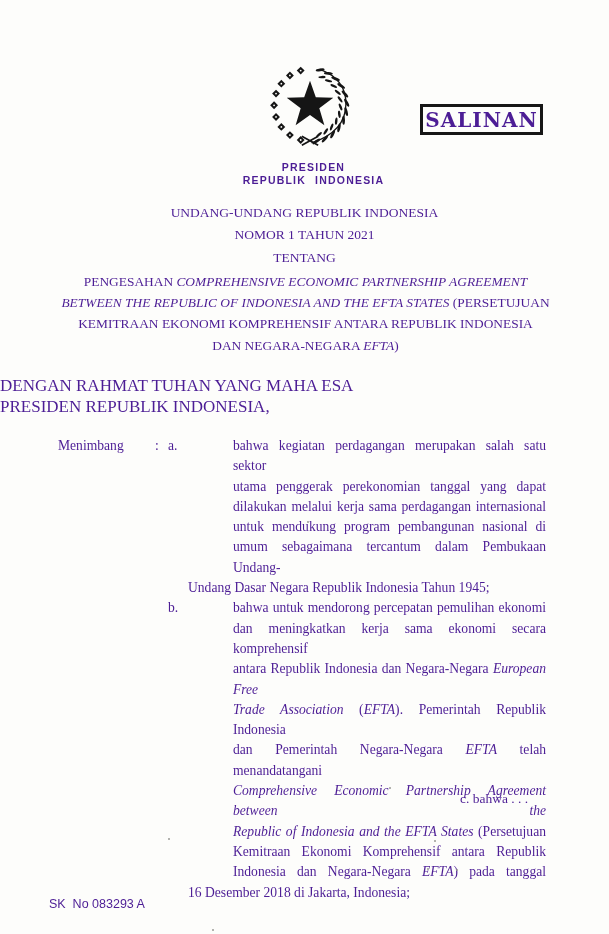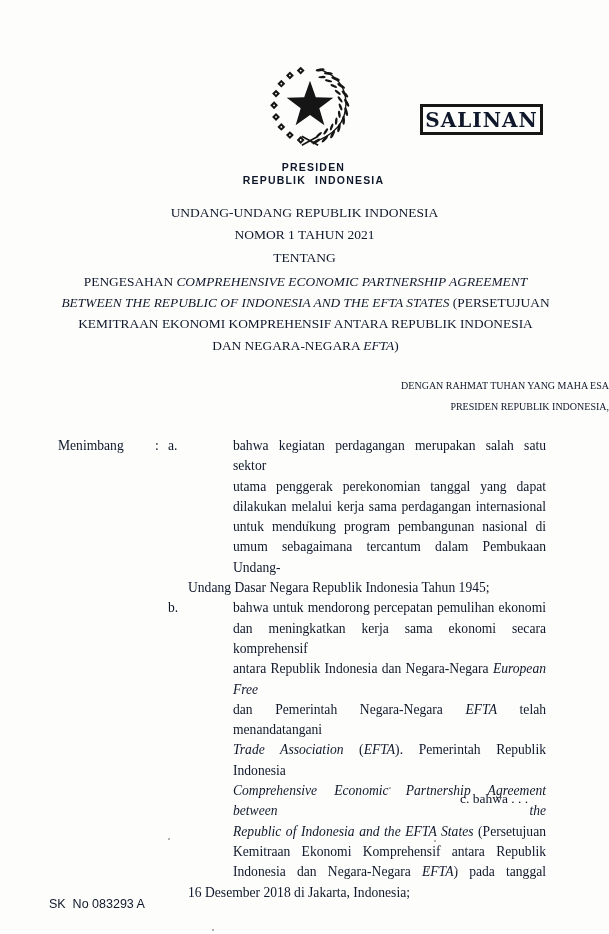--- a/index.html
+++ b/index.html
@@ -1,18 +1,18 @@
 <!DOCTYPE html>
 <html><head>
 <meta charset="utf-8">
 <style>
   html,body{margin:0;padding:0;background:#e8e8e8;}
   .page{
     position:relative;width:609px;height:934px;margin:0 auto;
-    background:#fdfdfb;color:#0f172a;overflow:hidden;
+    background:#fdfdfb;color:#4c1d95;overflow:hidden;
     font-family:"Liberation Serif",serif;
   }
   
   .emblem{position:absolute;left:261px;top:66px;width:98px;height:90px;}
   
   .stamp{
     position:absolute;left:420px;top:104px;width:117px;height:25px;
     border:3px solid #161616;display:flex;align-items:center;justify-content:center;
     font-family:"DejaVu Serif",serif;font-weight:bold;font-size:20px;letter-spacing:1px;
   }
@@ -20,21 +20,21 @@
   .letterhead{
     position:absolute;top:161px;left:0;width:100%;text-align:center;
     font-family:"Liberation Sans",sans-serif;font-weight:bold;
     font-size:10.5px;line-height:13px;letter-spacing:1.2px;
     transform:translateX(9px);
   }
   .letterhead .l2{word-spacing:5px;}
   
   .title{position:absolute;top:202px;left:0;width:100%;text-align:center;font-size:13.5px;line-height:22.4px;}
   .subject{position:absolute;top:271px;left:34px;width:543px;text-align:center;font-size:13.4px;line-height:21.2px;}
-  .invocation{position:absolute;top:375px;left:0;width:100%;text-align:right;font-size:10px;line-height:21.3px;}
+  .invocation{position:absolute;top:375px;left:0;width:100%;text-align:left;font-size:17px;line-height:21.3px;}
   
   .consider{
     position:absolute;top:436px;left:58px;width:487px;
     font-size:13.6px;line-height:20.3px;display:flex;align-items:flex-start;
   }
   .c-label{width:97px;flex:0 0 auto;}
   .c-colon{width:13px;flex:0 0 auto;}
   .c-items{flex:1;}
   .c-item{display:flex;align-items:flex-start;}
   .c-marker{width:20px;flex:0 0 auto;}
@@ -169,22 +169,22 @@
             <div class="tline just"><span>umum sebagaimana tercantum dalam Pembukaan Undang-</span></div>
             <div class="tline"><span>Undang Dasar Negara Republik Indonesia Tahun 1945;</span></div>
           </div>
       </div>
       <div class="c-item">
         <div class="c-marker">b.</div>
         <div class="c-lines">
             <div class="tline just"><span>bahwa untuk mendorong percepatan pemulihan ekonomi</span></div>
             <div class="tline just"><span>dan meningkatkan kerja sama ekonomi secara komprehensif</span></div>
             <div class="tline just"><span>antara Republik Indonesia dan Negara-Negara </span><span class="it">European Free</span></div>
+            <div class="tline just"><span class="it">Trade Association</span><span> (</span><span class="it">EFTA</span><span>). Pemerintah Republik Indonesia</span></div>
             <div class="tline just"><span>dan Pemerintah Negara-Negara </span><span class="it">EFTA</span><span> telah menandatangani</span></div>
-            <div class="tline just"><span class="it">Trade Association</span><span> (</span><span class="it">EFTA</span><span>). Pemerintah Republik Indonesia</span></div>
             <div class="tline just"><span class="it">Comprehensive Economic Partnership Agreement between the</span></div>
             <div class="tline just"><span class="it">Republic of Indonesia and the EFTA States</span><span> (Persetujuan</span></div>
             <div class="tline just"><span>Kemitraan Ekonomi Komprehensif antara Republik</span></div>
             <div class="tline just"><span>Indonesia dan Negara-Negara </span><span class="it">EFTA</span><span>) pada tanggal</span></div>
             <div class="tline"><span>16 Desember 2018 di Jakarta, Indonesia;</span></div>
           </div>
       </div>
     </div>
   </div>
 

